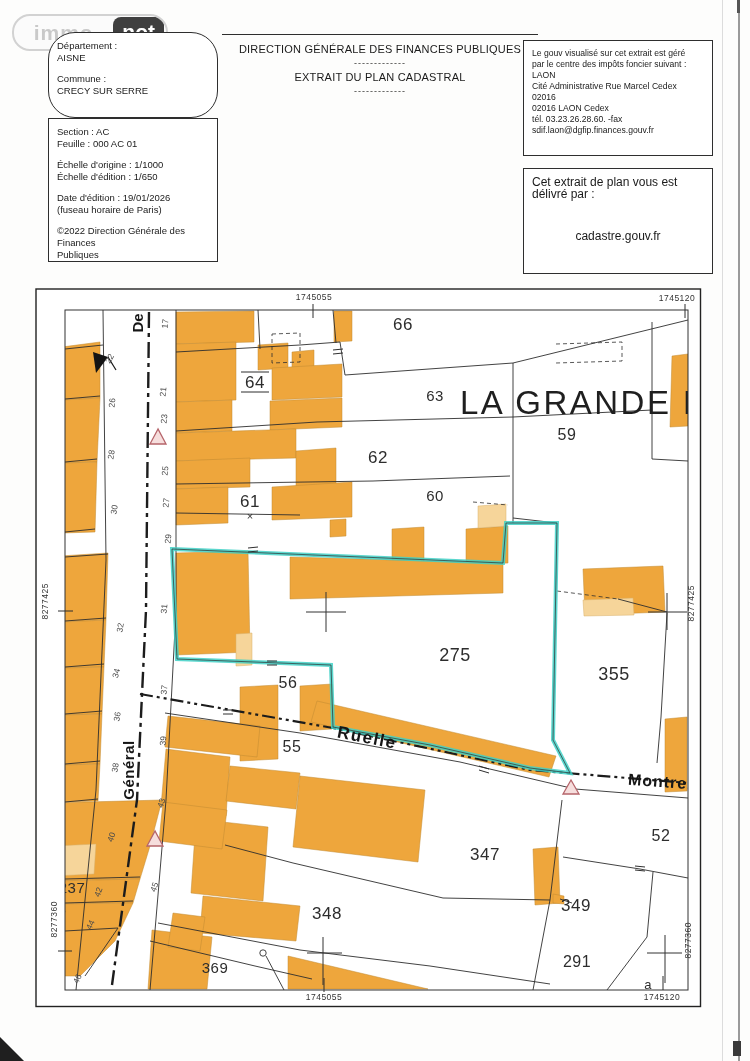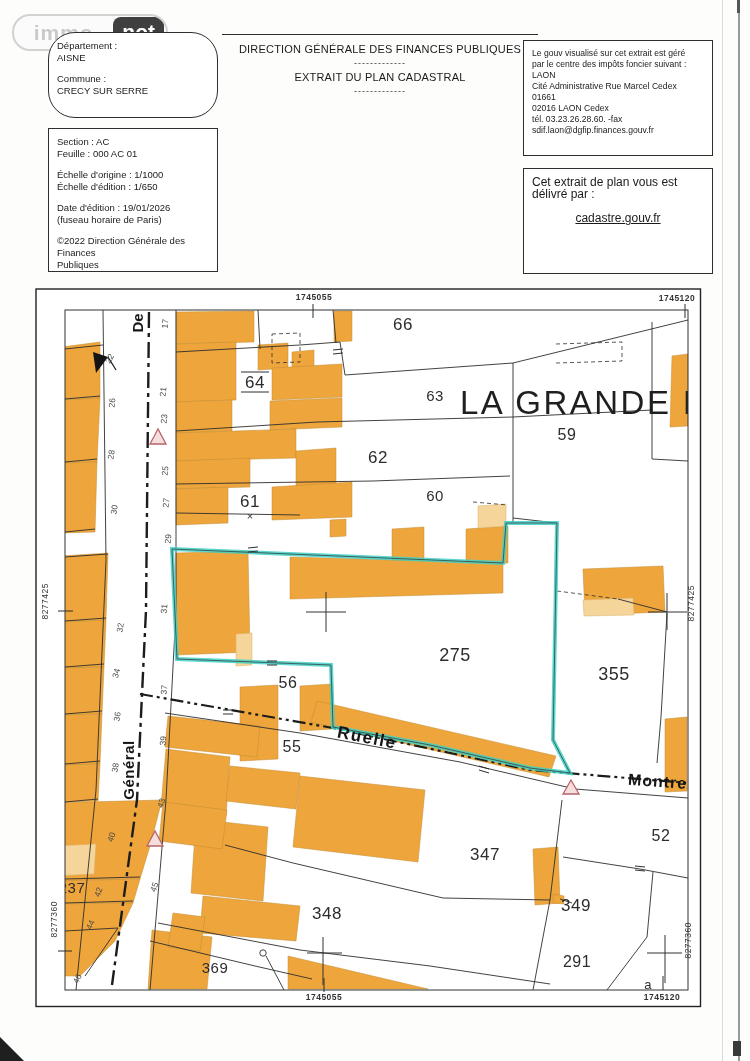--- a/index.html
+++ b/index.html
@@ -6,31 +6,31 @@
   .page{position:relative;width:750px;height:1061px;background:#fdfdfc;overflow:hidden;
         font-family:"Liberation Sans",sans-serif;color:#1a1a1a;}
   
   .logo{position:absolute;left:12px;top:14px;width:152px;height:33px;border:2px solid #d2d2d2;
         border-radius:18px;background:#fbfbfb;display:flex;align-items:center;overflow:hidden;}
   .logo .immo{flex:1;text-align:center;font-size:21px;font-weight:bold;letter-spacing:1px;color:#c9c9c9;}
   .logo .not{background:#3f3f3f;color:#fff;font-size:21px;font-weight:bold;border-radius:8px;
         padding:3px 9px 5px 9px;margin-right:2px;}
   .box{position:absolute;border:1.3px solid #2e2e2e;background:#fff;font-size:9.5px;line-height:12px;padding:7px 8px;}
   #box-commune{left:48px;top:32px;width:152px;height:70px;border-radius:27px;}
-  #box-details{left:48px;top:128px;width:152px;height:128px;}
+  #box-details{left:48px;top:118px;width:152px;height:128px;}
   #box-center{left:222px;top:34px;width:300px;text-align:center;border:none;background:transparent;
               border-top:1.2px solid #2e2e2e;padding-top:8px;}
   #box-center .t1{font-size:11px;letter-spacing:.2px;}
   #box-center .dash{font-size:9px;letter-spacing:1px;color:#333;margin:2px 0;}
   #box-cdif{left:523px;top:40px;width:172px;height:100px;font-size:8.6px;line-height:11px;}
   #box-delivery{left:523px;top:168px;width:172px;height:90px;font-size:12px;}
-  #box-delivery .site{text-align:center;margin-top:12px;text-decoration:underline;}
+  #box-delivery .site{text-align:center;margin-top:30px;}
   .gap{height:9px;}
   
-  .coord{position:absolute;font-size:8.5px;color:#333;letter-spacing:.5px;text-align:center;width:58px;font-weight:bold;}
+  .coord{position:absolute;font-size:8.5px;color:#333;letter-spacing:.5px;text-align:center;width:58px;}
   .coord-v{position:absolute;font-size:8.5px;color:#333;letter-spacing:.5px;
            writing-mode:vertical-rl;transform:rotate(180deg);}
   
   .scan-line-r{position:absolute;left:738px;top:0;width:2px;height:1061px;background:#9a9a9a;}
   .scan-fold{position:absolute;left:722px;top:0;width:1px;height:1061px;background:#dcdcdc;}
   .scan-corner-bl{position:absolute;left:0;top:1037px;width:0;height:0;
                   border-bottom:24px solid #1f1f1f;border-right:24px solid transparent;}
   .scan-mark-br{position:absolute;left:733px;top:1041px;width:8px;height:15px;background:#3a3a3a;}
   .scan-mark-tr{position:absolute;left:737px;top:0;width:3px;height:13px;background:#555;}
   svg text{font-family:"Liberation Sans",sans-serif;}
@@ -72,21 +72,21 @@
     <div class="dash">-------------</div>
     <div class="t1">EXTRAIT DU PLAN CADASTRAL</div>
     <div class="dash">-------------</div>
   </div>
 
   <div class="box" id="box-cdif">
     <div>Le gouv visualisé sur cet extrait est géré</div>
     <div>par le centre des impôts foncier suivant :</div>
     <div>LAON</div>
     <div>Cité Administrative Rue Marcel Cedex</div>
-    <div>01661</div>
+    <div>02016</div>
     <div>02016 LAON  Cedex</div>
     <div>tél. 03.23.26.28.60. -fax</div>
     <div>sdif.laon@dgfip.finances.gouv.fr</div>
   </div>
 
   <div class="box" id="box-delivery">
     <div>Cet extrait de plan vous est délivré par :</div>
     <div class="site">cadastre.gouv.fr</div>
   </div>
 

